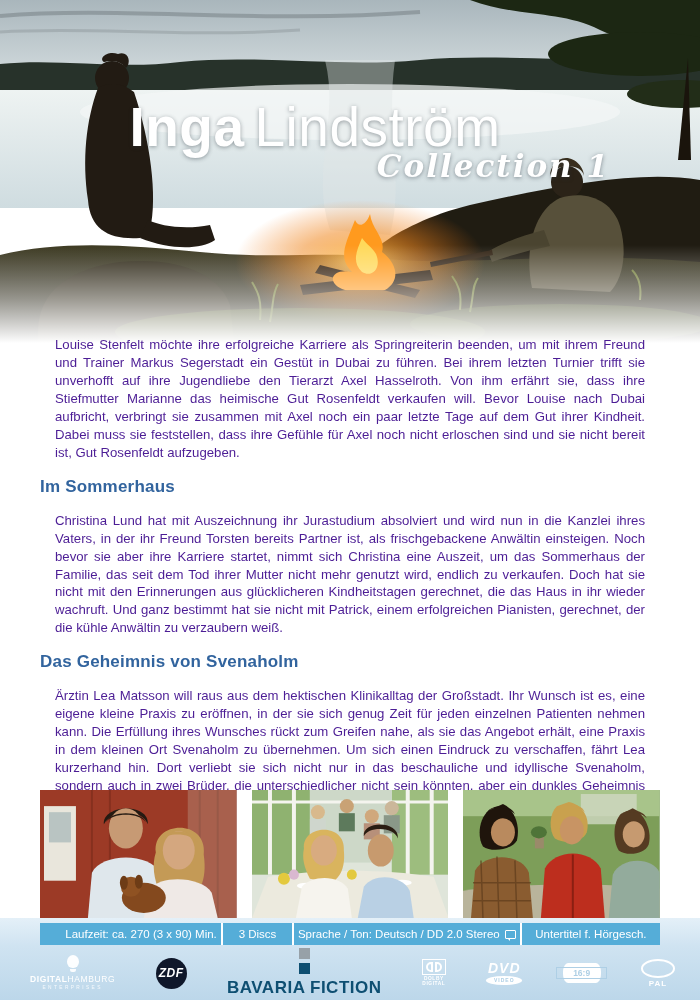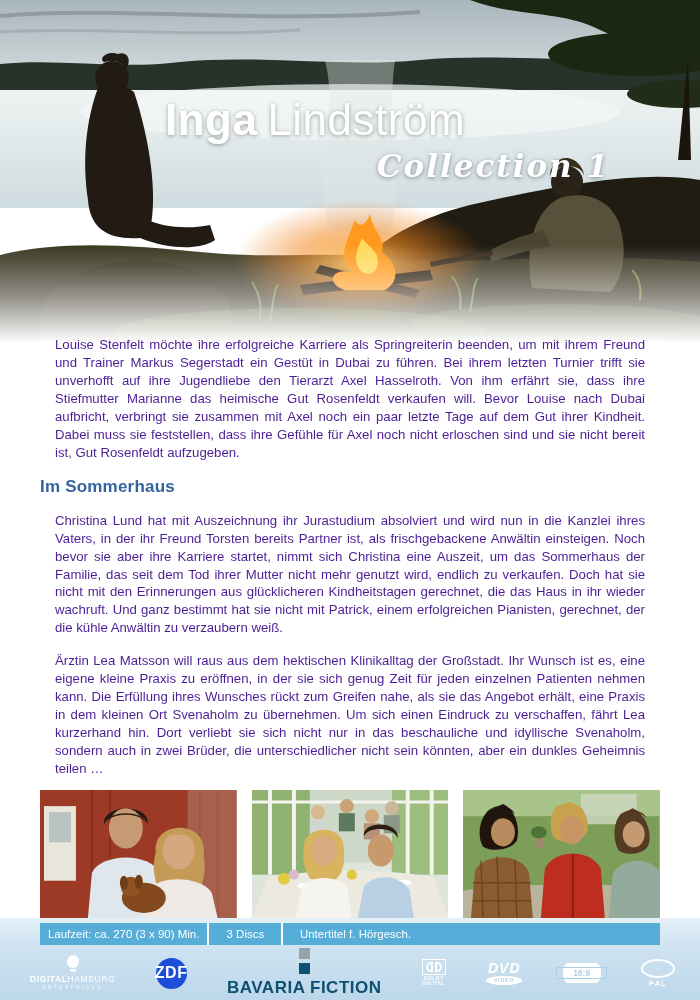--- a/index.html
+++ b/index.html
@@ -6,21 +6,21 @@
   .cover{position:relative;width:700px;height:1000px;margin:0 auto;background:#ffffff;
          font-family:"Liberation Sans",sans-serif;overflow:hidden;}
 
   
   .hero{position:absolute;top:0;left:0;width:700px;height:350px;}
   .hero svg{display:block;}
   .hero-fade{position:absolute;inset:0;
     background:linear-gradient(to bottom,rgba(255,255,255,0) 0%,rgba(255,255,255,0) 70%,
                rgba(255,255,255,.55) 86%,#ffffff 98%);}
   .hero-title{position:absolute;top:95px;left:0;width:630px;text-align:center;
-    color:#ffffff;font-size:44px;letter-spacing:.5px;
+    color:#ffffff;font-size:55px;letter-spacing:.5px;
     text-shadow:0 1px 4px rgba(40,50,60,.45);}
   .hero-title .t-bold{font-weight:bold;margin-right:10px;}
   .hero-title .t-reg{font-weight:normal;}
   .hero-sub{position:absolute;top:148px;left:0;width:610px;text-align:right;
     color:#ffffff;font-family:"DejaVu Serif",serif;font-style:italic;font-weight:bold;
     font-size:31px;letter-spacing:2px;text-shadow:0 1px 4px rgba(40,50,60,.5);}
 
   
   .content{position:absolute;top:321px;left:40px;width:620px;}
   .section{margin-bottom:12px;}
@@ -34,40 +34,40 @@
   .thumb svg{display:block;}
 
   
   .footer-bg{position:absolute;top:918px;left:0;width:700px;height:82px;
     background:linear-gradient(to bottom,#e4f0f8 0%,#cfe3f1 35%,#bcd7ea 100%);}
   .info-bar{position:absolute;top:923px;left:40px;width:620px;height:22px;
     display:flex;background:#55add8;}
   .info-cell{display:flex;align-items:center;justify-content:center;
     color:#ffffff;font-size:11.5px;white-space:nowrap;}
   .info-cell + .info-cell{border-left:2px solid #ffffff;}
-  .c1{flex-basis:27%;} .c2{flex-basis:11.6%;} .c3{flex-basis:38.1%;} .c4{flex-basis:23.3%;}
+  .c1{flex-basis:27%;margin-left:21px;} .c2{flex-basis:11.6%;} .c3{flex-basis:38.1%;} .c4{flex-basis:23.3%;}
   .hi-icon{display:inline-block;width:9px;height:7px;border:1.4px solid #fff;
     border-radius:1px;margin-left:5px;position:relative;}
   .hi-icon:after{content:"";position:absolute;left:1px;bottom:-3.4px;width:0;height:0;
     border-left:3px solid transparent;border-right:0 solid transparent;border-top:3px solid #fff;}
 
   
   .logos{position:absolute;top:950px;left:30px;width:645px;height:46px;
     display:flex;align-items:center;justify-content:space-between;color:#ffffff;}
   .logo{display:flex;flex-direction:column;align-items:center;line-height:1;}
   
   .bulb{width:12px;height:13px;background:#fff;border-radius:50% 50% 46% 46%;opacity:.95;}
   .bulb-base{width:6px;height:3px;background:#fff;margin-top:1px;border-radius:0 0 2px 2px;opacity:.9;}
   .sh-name{margin-top:3px;font-size:8.5px;letter-spacing:.6px;}
   .sh-name .b{font-weight:bold;}
   .sh-sub{margin-top:2px;font-size:4.8px;letter-spacing:2.4px;opacity:.85;}
   
-  .zdf-circle{width:31px;height:31px;border-radius:50%;background:#1d4ed8;
+  .zdf-circle{width:31px;height:31px;border-radius:50%;background:#0f172a;
     display:flex;align-items:center;justify-content:center;
-    color:#fff;font-size:16px;font-weight:bold;letter-spacing:.5px;}
+    color:#fff;font-size:12px;font-weight:bold;font-style:italic;letter-spacing:.5px;}
   
   .bavaria{display:flex;align-items:center;gap:4px;flex-direction:column;}
   .sq{width:11px;height:11px;display:inline-block;}
   .sq-grey{background:#97a1a8;} .sq-blue{background:#0e4f72;}
   .bavaria-text{font-size:17px;font-weight:800;color:#0e4f72;letter-spacing:.5px;}
   
   .dolby-box{display:flex;gap:2px;border:1.6px solid #fff;padding:2px 3px;}
   .dd{width:7px;height:10px;border:2px solid #fff;box-sizing:border-box;}
   .dd-l{border-radius:7px 0 0 7px;} .dd-r{border-radius:0 7px 7px 0;}
   .tiny-label{margin-top:2px;font-size:4.8px;letter-spacing:.6px;text-align:center;
@@ -166,20 +166,21 @@
 
   <div class="content">
     <div class="section">
       <p>Louise Stenfelt möchte ihre erfolgreiche Karriere als Springreiterin beenden, um mit ihrem Freund und Trainer Markus Segerstadt ein Gestüt in Dubai zu führen. Bei ihrem letzten Turnier trifft sie unverhofft auf ihre Jugendliebe den Tierarzt Axel Hasselroth. Von ihm erfährt sie, dass ihre Stiefmutter Marianne das heimische Gut Rosenfeldt verkaufen will. Bevor Louise nach Dubai aufbricht, verbringt sie zusammen mit Axel noch ein paar letzte Tage auf dem Gut ihrer Kindheit. Dabei muss sie feststellen, dass ihre Gefühle für Axel noch nicht erloschen sind und sie nicht bereit ist, Gut Rosenfeldt aufzugeben.</p>
     </div>
     <div class="section">
       <h2>Im Sommerhaus</h2>
       <p>Christina Lund hat mit Auszeichnung ihr Jurastudium absolviert und wird nun in die Kanzlei ihres Vaters, in der ihr Freund Torsten bereits Partner ist, als frischgebackene Anwältin einsteigen. Noch bevor sie aber ihre Karriere startet, nimmt sich Christina eine Auszeit, um das Sommerhaus der Familie, das seit dem Tod ihrer Mutter nicht mehr genutzt wird, endlich zu verkaufen. Doch hat sie nicht mit den Erinnerungen aus glücklicheren Kindheitstagen gerechnet, die das Haus in ihr wieder wachruft. Und ganz bestimmt hat sie nicht mit Patrick, einem erfolgreichen Pianisten, gerechnet, der die kühle Anwältin zu verzaubern weiß.</p>
     </div>
     <div class="section">
+      <h2>Das Geheimnis von Svenaholm</h2>
       <p>Ärztin Lea Matsson will raus aus dem hektischen Klinikalltag der Großstadt. Ihr Wunsch ist es, eine eigene kleine Praxis zu eröffnen, in der sie sich genug Zeit für jeden einzelnen Patienten nehmen kann. Die Erfüllung ihres Wunsches rückt zum Greifen nahe, als sie das Angebot erhält, eine Praxis in dem kleinen Ort Svenaholm zu übernehmen. Um sich einen Eindruck zu verschaffen, fährt Lea kurzerhand hin. Dort verliebt sie sich nicht nur in das beschauliche und idyllische Svenaholm, sondern auch in zwei Brüder, die unterschiedlicher nicht sein könnten, aber ein dunkles Geheimnis teilen …</p>
     </div>
   </div>
 
   <div class="thumbs">
 
     <div class="thumb">
       <svg viewBox="0 0 197 127" width="100%" height="128" preserveAspectRatio="none">
         <rect width="197" height="127" fill="#9c3a26"></rect>
         <g stroke="#7e2c1c" stroke-width="2" opacity=".7">
@@ -274,20 +275,24 @@
         <path d="M146,127 L150,84 C158,66 190,66 197,82 L197,127 Z" fill="#93ab9c"></path>
       </svg>
     </div>
   </div>
 
   <div class="footer-bg"></div>
 
   <div class="info-bar">
     <div class="info-cell c1">Laufzeit: ca. 270 (3 x 90) Min.</div>
     <div class="info-cell c2">3 Discs</div>
+    <div class="info-cell c3">
+      <span>Sprache / Ton: Deutsch / DD 2.0 Stereo</span>
+      <span class="hi-icon"></span>
+    </div>
     <div class="info-cell c4">Untertitel f. Hörgesch.</div>
   </div>
 
   <div class="logos">
 
     <div class="logo">
       <span class="bulb"></span>
       <span class="bulb-base"></span>
       <span class="sh-name"><span class="b">DIGITAL</span><span>HAMBURG</span></span>
       <span class="sh-sub">ENTERPRISES</span>

